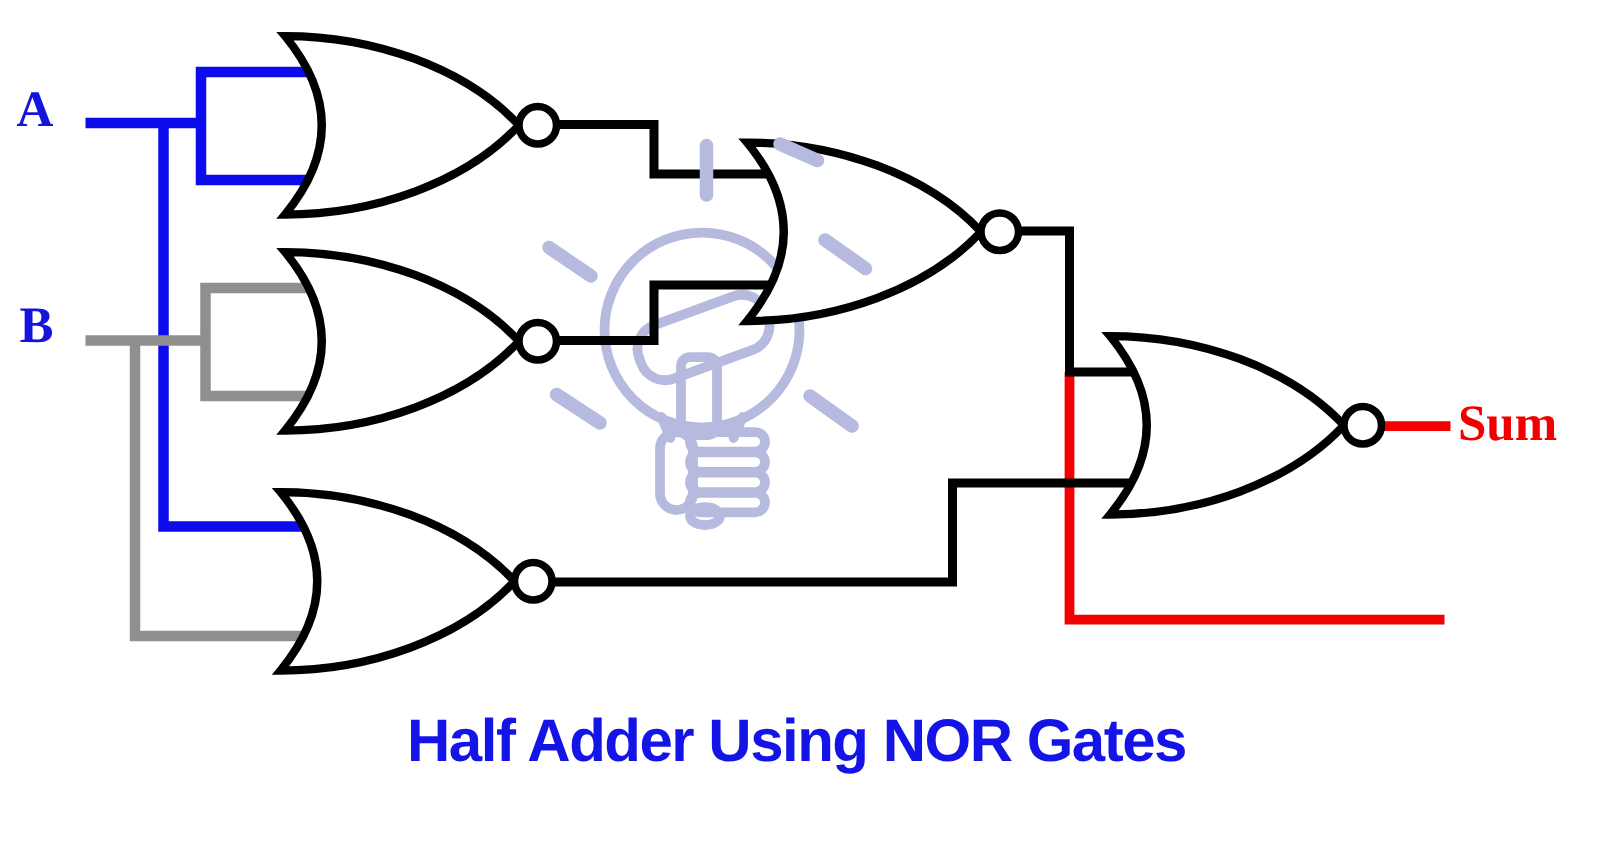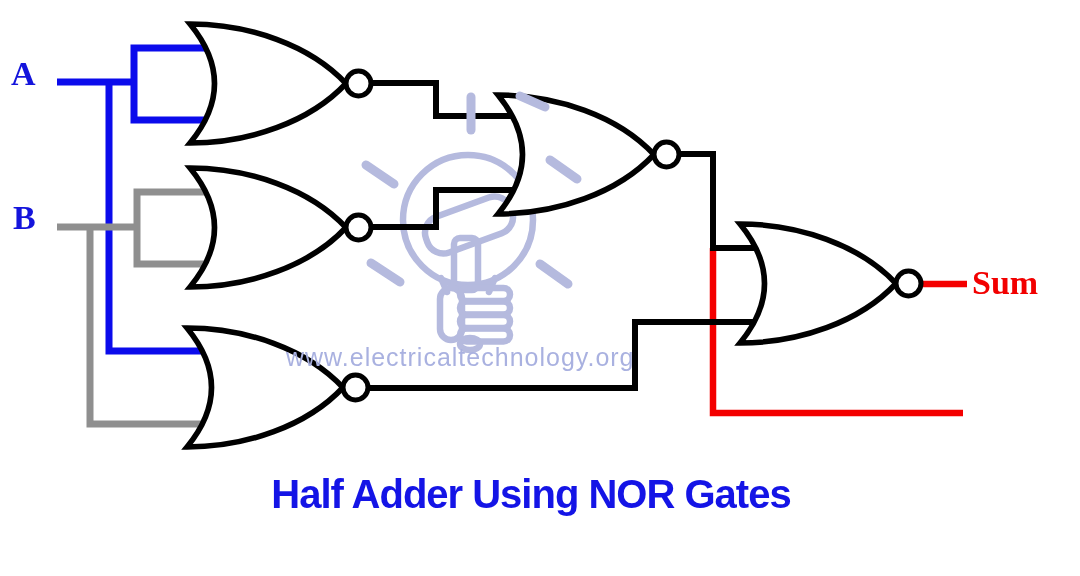--- a/index.html
+++ b/index.html
@@ -83,16 +83,15 @@
       <path d="M520,96 L545,107"></path>
       <path d="M550,160 L577,179"></path>
       <path d="M371,263 L400,282"></path>
       <path d="M540,264 L568,284"></path>
     </g>
   </svg>
 
   <div class="lbl io-label blue-text a-label">A</div>
   <div class="lbl io-label blue-text b-label">B</div>
   <div class="lbl io-label red-text sum-label">Sum</div>
-  <div class="watermark-text">www.electricaltechnology.org</div>
   <div class="title">Half Adder Using NOR Gates</div>
 
 </div>
 
 </body></html>

